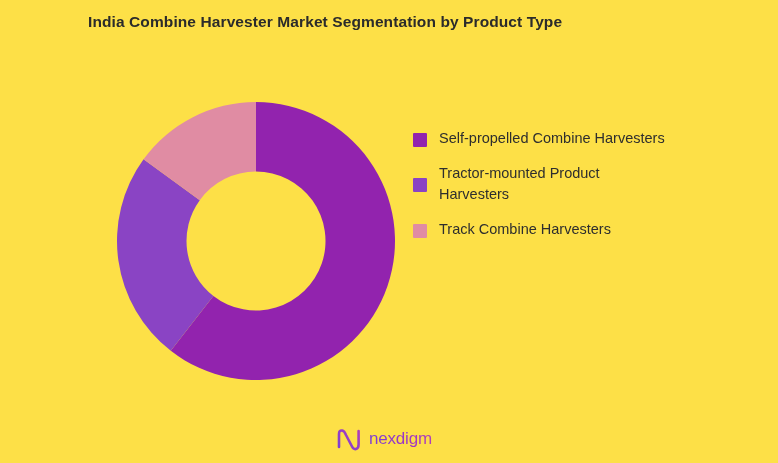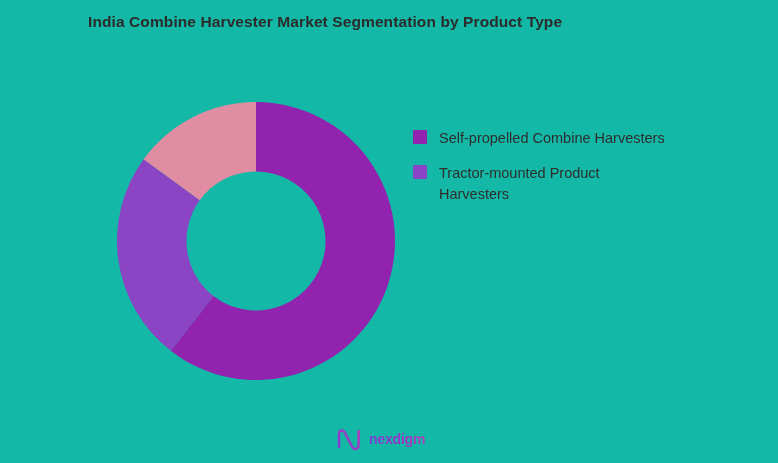--- a/index.html
+++ b/index.html
@@ -9,21 +9,21 @@
     background: #ffffff;
   }
   body {
     font-family: "Liberation Sans", "DejaVu Sans", sans-serif;
     color: #231f20;
   }
   #page {
     position: relative;
     width: 778px;
     height: 463px;
-    background: #14b8a6;
+    background: #fde047;
     overflow: hidden;
   }
 
   
   #chart-title {
     position: absolute;
     left: 88px;
     top: 11px;
     width: 630px;
     font-size: 15.5px;
@@ -53,21 +53,21 @@
 
   
   #legend {
     position: absolute;
     left: 413px;
     top: 128px;
     width: 300px;
   }
   .legend-item {
     display: flex;
-    align-items: flex-start;
+    align-items: center;
     margin-bottom: 14px;
   }
   .legend-swatch {
     flex: 0 0 auto;
     width: 14px;
     height: 14px;
     margin-top: 2px;
     margin-right: 12px;
     border-radius: 1px;
   }
@@ -86,22 +86,22 @@
     display: flex;
     align-items: center;
     height: 26px;
   }
   #brand-mark {
     width: 26px;
     height: 24px;
     margin-right: 7px;
   }
   #brand-word {
-    font-size: 14px;
-    font-weight: 700;
+    font-size: 17px;
+    font-weight: 400;
     letter-spacing: -0.2px;
     background: linear-gradient(90deg, #7b3fd4 0%, #9a33c8 55%, #b03fb8 100%);
     -webkit-background-clip: text;
     background-clip: text;
     color: #8f37c6;
     -webkit-text-fill-color: transparent;
   }
 </style>
 </head>
 <body>
@@ -127,20 +127,24 @@
     <div class="legend-item">
       <span class="legend-swatch" style="background: rgb(146, 35, 174);"></span>
       <span class="legend-label">Self-propelled Combine Harvesters</span>
     </div>
 
     <div class="legend-item">
       <span class="legend-swatch" style="background: rgb(138, 68, 196);"></span>
       <span class="legend-label">Tractor-mounted Product Harvesters</span>
     </div>
 
+    <div class="legend-item">
+      <span class="legend-swatch" style="background: rgb(224, 140, 163);"></span>
+      <span class="legend-label">Track Combine Harvesters</span>
+    </div>
 
   </div>
 
   <div id="brand-logo">
     <svg id="brand-mark" viewBox="0 0 26 24">
       <defs>
         <linearGradient id="markGrad" x1="0" y1="1" x2="1" y2="0">
           <stop offset="0%" stop-color="#7b3fd4"></stop>
           <stop offset="100%" stop-color="#b03fb8"></stop>
         </linearGradient>

